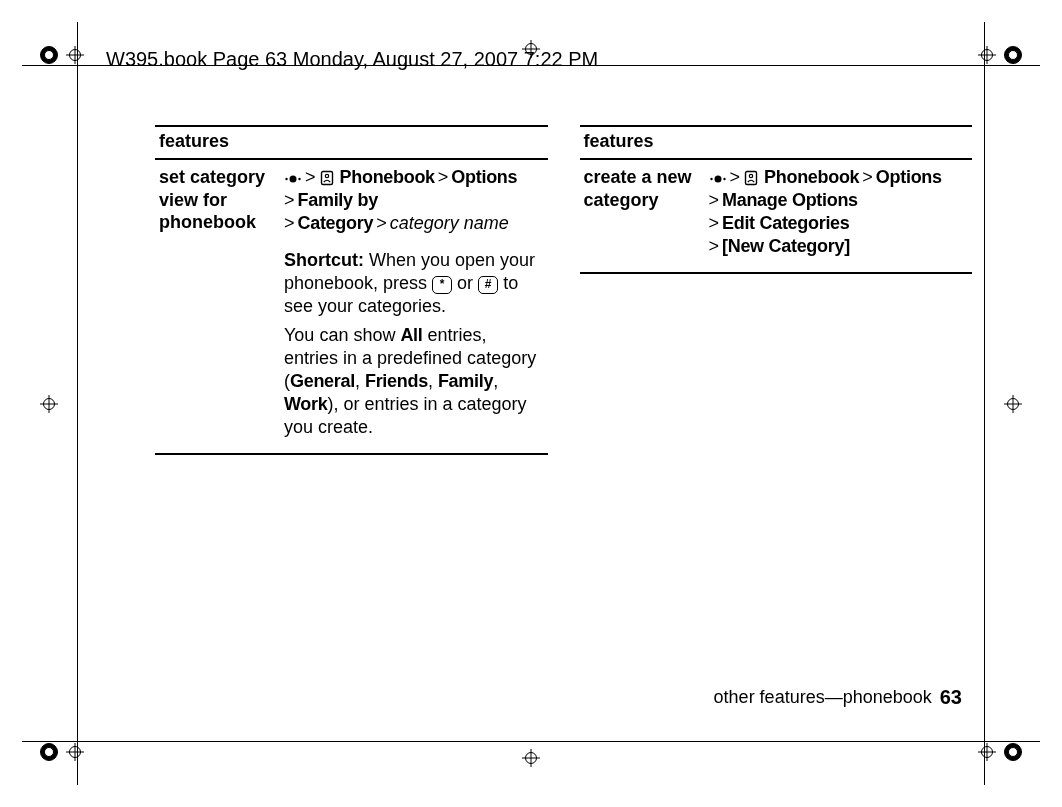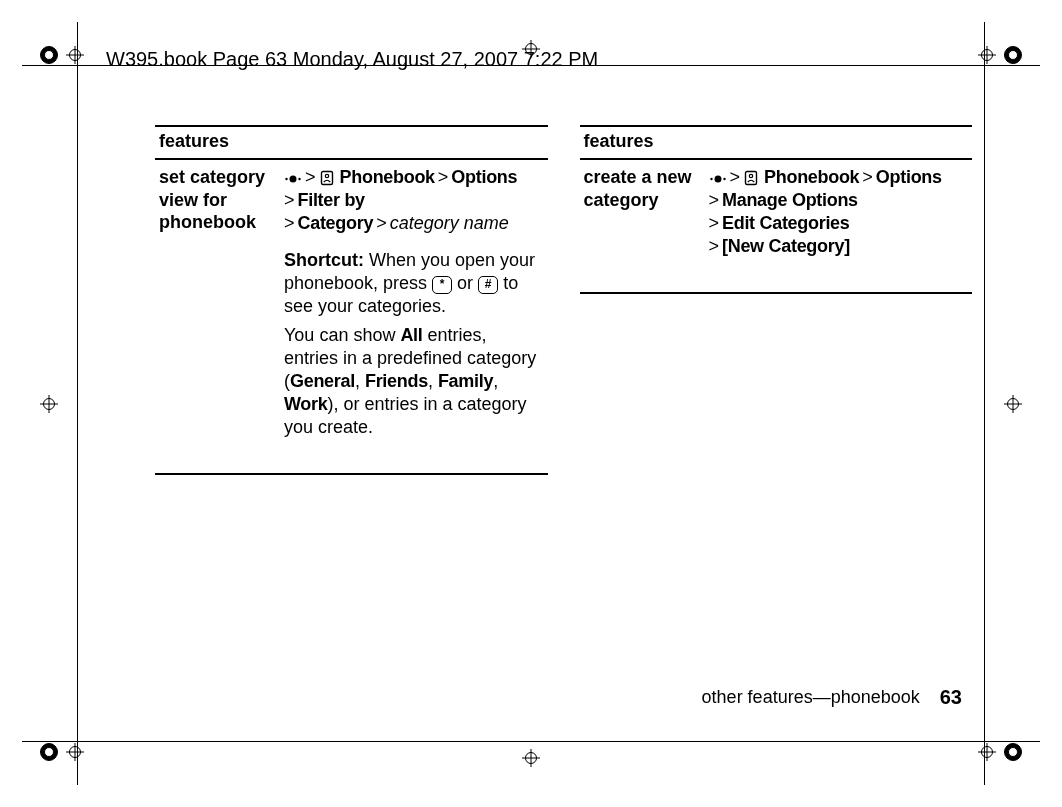--- a/index.html
+++ b/index.html
@@ -109,21 +109,21 @@
   .feat-row { display:flex;justify-content:center; }
   .feat-label {
     font-weight: bold;
     width: 125px;
     padding: 6px 6px 6px 4px;
     font-size: 18px;
     line-height: 1.25;
   }
   .feat-body {
     flex:1;
-    padding: 6px 8px 20px 4px;
+    padding: 6px 8px 0 4px;
     font-size: 18px;
     line-height: 1.28;
   }
   .feat-body p { margin: 0 0 14px 0; }
   .cond { font-family: "Arial Narrow", Arial, sans-serif; font-stretch: condensed; font-weight: bold; letter-spacing:-0.3px;}
   .sep { padding: 0 3px; }
   .italic { font-style: italic; }
   .bold { font-weight: bold; }
   svg.glyph { vertical-align: -3px; }
   .key {
@@ -131,21 +131,21 @@
     min-width:20px; height:18px; line-height:15px; text-align:center;
     font-size:12px; font-weight:bold; padding:0 3px; vertical-align:1px;
   }
   .footer {
     position:absolute;
     right: 100px;
     bottom: 98px;
     font-size: 18px;
     display:flex;
     align-items:center;
-    gap: 20px;
+    gap: 8px;
   }
   .footer .pg { font-weight:bold; font-size:20px;text-align:right; }
 </style>
 </head>
 <body>
 
 <div class="page">
 
   <div class="crop-line-top"></div>
   <div class="crop-line-bottom"></div>
@@ -212,21 +212,21 @@
               <svg class="glyph" width="18" height="14">
                   <circle cx="9" cy="7" r="3.5" fill="#000"></circle>
                   <circle cx="2.5" cy="7" r="1.2" fill="#000"></circle>
                   <circle cx="15.5" cy="7" r="1.2" fill="#000"></circle>
                 </svg><span class="sep">&gt;</span><svg class="glyph" width="16" height="16">
                   <rect x="2.5" y="1.5" width="11" height="13" rx="1.5" fill="none" stroke="#000" stroke-width="1.4"></rect>
                   <circle cx="8" cy="6" r="1.7" fill="none" stroke="#000" stroke-width="1.2"></circle>
                   <path d="M4.8 12 Q8 8.5 11.2 12" fill="none" stroke="#000" stroke-width="1.2"></path>
                 </svg>
               <span class="cond">Phonebook</span><span class="sep">&gt;</span><span class="cond">Options</span><br>
-              <span class="sep" style="padding-left:0">&gt;</span><span class="cond">Filter by</span><br>
+              <span class="sep" style="padding-left:0">&gt;</span><span class="cond">Family by</span><br>
               <span class="sep" style="padding-left:0">&gt;</span><span class="cond">Category</span><span class="sep">&gt;</span><span class="italic">category name</span>
             </p>
             <p style="margin-bottom:6px">
               <span class="bold">Shortcut:</span><span> When you open your phonebook, press </span><span class="key">*</span><span> or </span><span class="key">#</span><span> to see your categories.</span>
             </p>
             <p>
               <span>You can show </span><span class="cond">All</span><span> entries, entries in a predefined category (</span><span class="cond">General</span><span>, </span><span class="cond">Friends</span><span>, </span><span class="cond">Family</span><span>, </span><span class="cond">Work</span><span>), or entries in a category you create.</span>
             </p>
           </div>
         </div>

